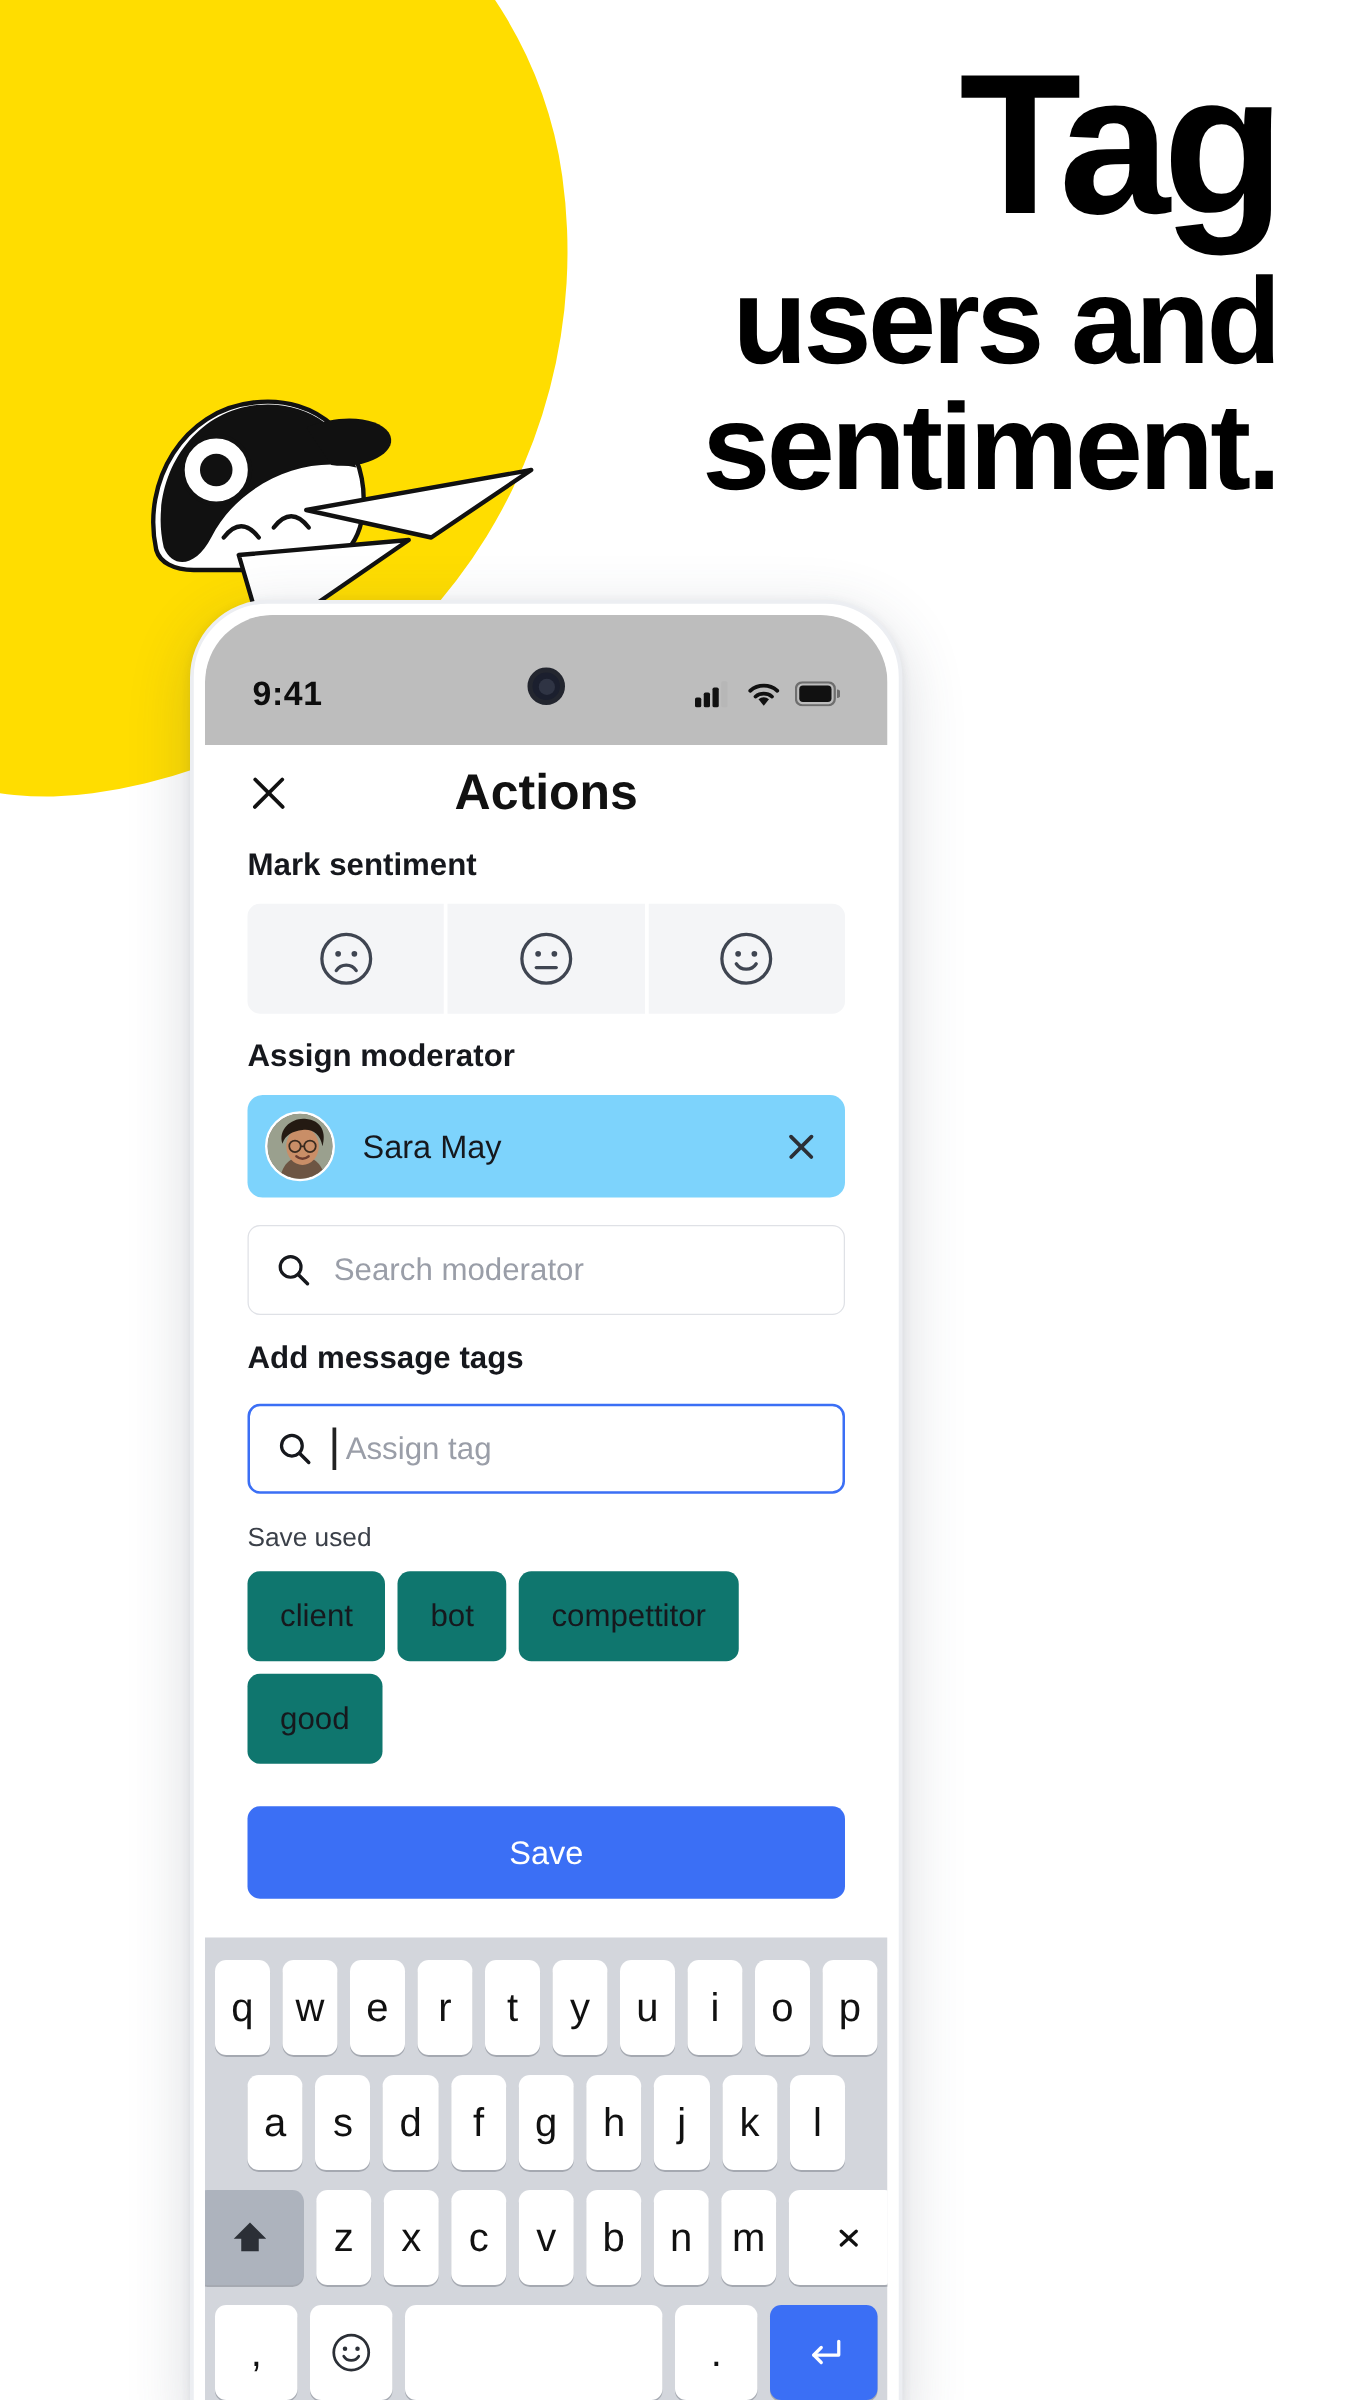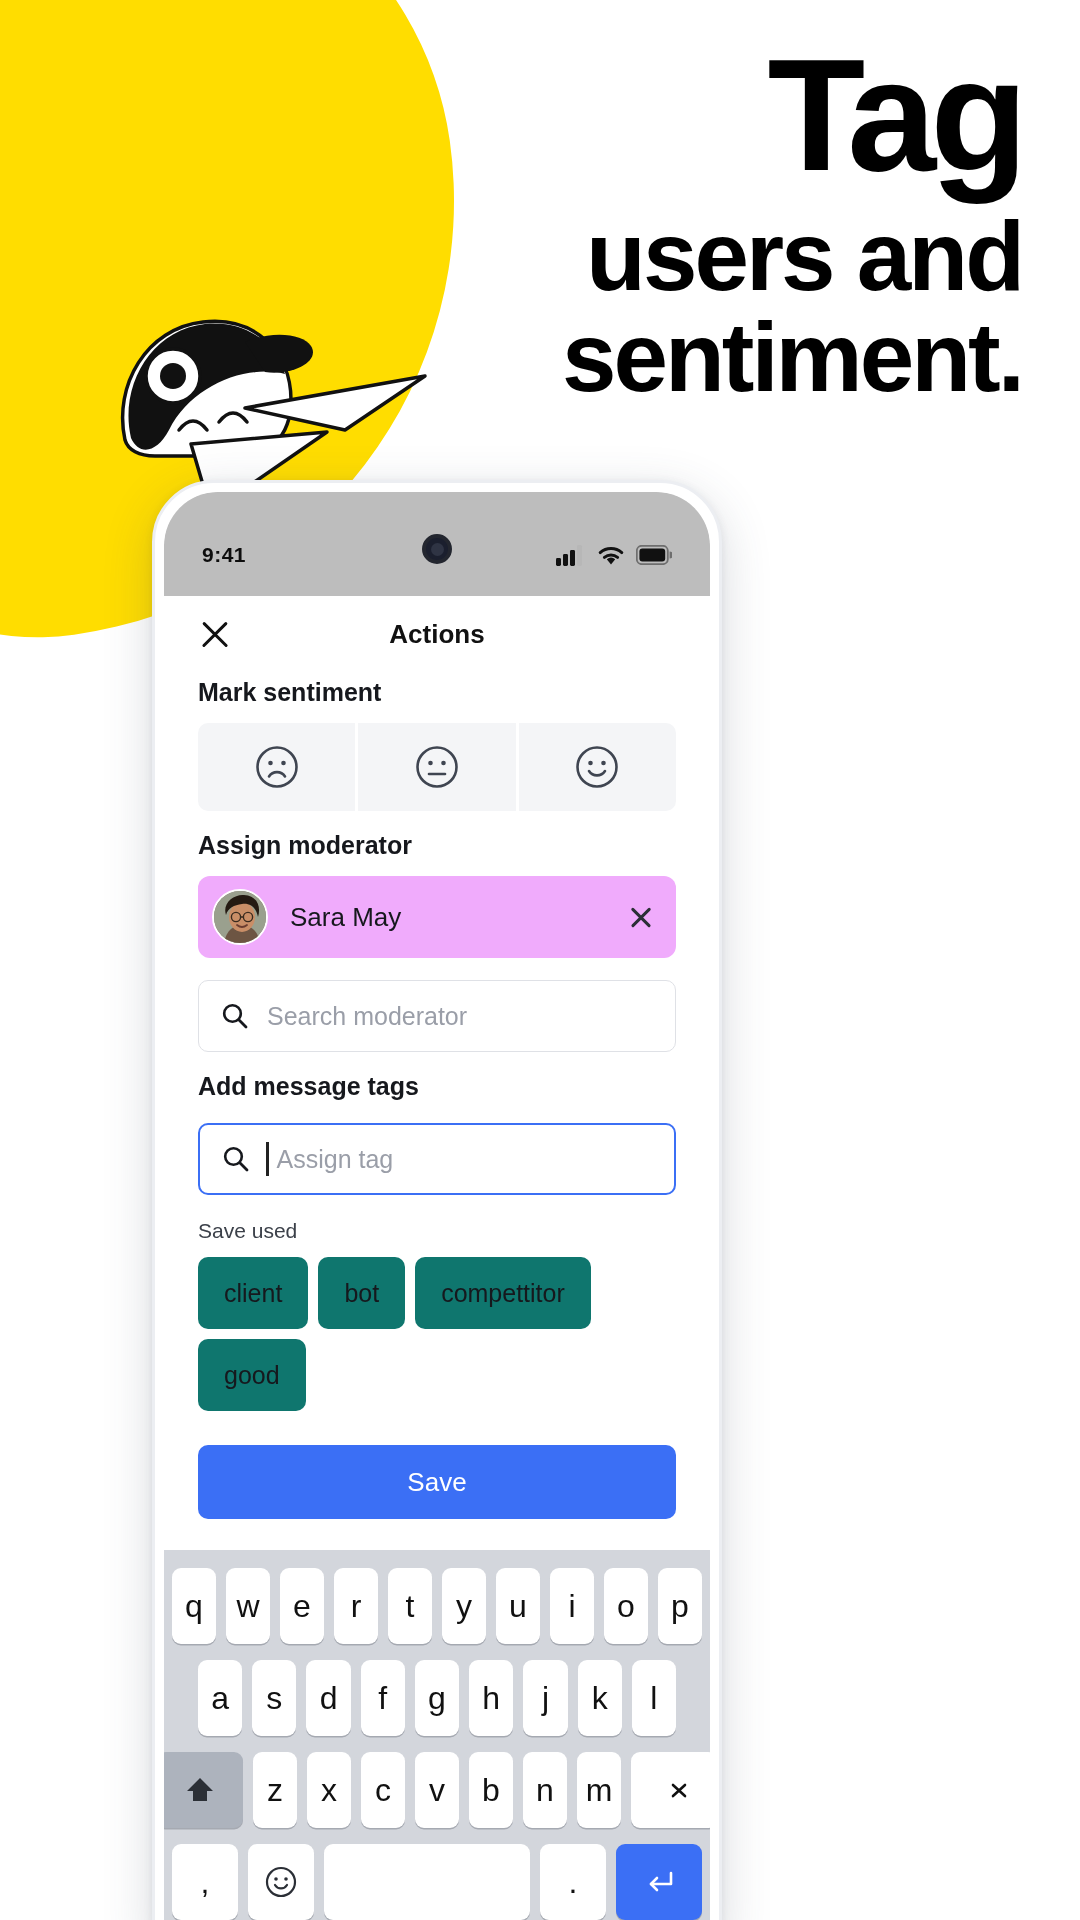--- a/index.html
+++ b/index.html
@@ -50,59 +50,59 @@
   }
   .side-btn { position: absolute; background: #f1f2f5; border-radius: 3px; }
 
   
   .statusbar {
     position: relative; height: 104px; background: #bdbdbd;
     border-radius: 52px 52px 0 0;
     display: flex; align-items: center; justify-content: space-between;
     padding: 22px 38px 0 38px;
   }
-  .sb-time { font-size: 21px; font-weight: 700; color: #0d0d0d; letter-spacing: .5px; }
+  .sb-time { font-size: 27px; font-weight: 700; color: #0d0d0d; letter-spacing: .5px; }
   .sb-camera {
     position: absolute; left: 50%; transform: translateX(-50%); top: 42px;
     width: 30px; height: 30px; border-radius: 50%;
     background: #1b1f2e; border: 4px solid #23262f;
     display:flex; align-items:center; justify-content:center;
   }
   .sb-camera i { display:block; width:13px; height:13px; border-radius:50%; background:#2f3444; }
   .sb-right { display: flex; align-items: center; gap: 11px; }
 
   
   .screen { background: #fff; padding: 0 34px; position: relative; height: 1356px; }
   .topbar { display: flex; align-items: center; height: 76px; position: relative; }
   .close-x { width: 34px; height: 34px; position: relative; cursor: pointer; }
   .close-x:before, .close-x:after {
     content:""; position:absolute; left:0; top:16px; width:34px; height:3.4px; background:#111; border-radius:2px;
   }
   .close-x:before { transform: rotate(45deg); }
   .close-x:after  { transform: rotate(-45deg); }
   .topbar-title {
     position:absolute; left:0; right:0; text-align:center;
-    font-size: 26px; font-weight: 700; color:#111;
+    font-size: 40px; font-weight: 700; color:#111;
   }
 
   .section-label { font-size: 25px; font-weight: 700; color: #16181d; margin-top: 6px; }
   .section-label.sp { margin-top: 20px; }
 
   
   .sentiment-row { display: flex; margin-top: 16px; gap: 3px; }
   .sentiment-btn {
     flex: 1; height: 88px; background: #f4f5f7;
     display: flex; align-items: center; justify-content: center; cursor: pointer;
   }
   .sentiment-btn:first-child { border-radius: 10px 0 0 10px; }
   .sentiment-btn:last-child  { border-radius: 0 10px 10px 0; }
 
   
   .mod-chip {
-    margin-top: 16px; height: 82px; background: #f0abfc; border-radius: 12px;
+    margin-top: 16px; height: 82px; background: #7dd3fc; border-radius: 12px;
     display: flex; align-items: center; padding: 0 22px 0 14px; cursor: pointer;
   }
   .avatar {
     width: 56px; height: 56px; border-radius: 50%; overflow: hidden;
     background: #8d7f72; border: 2px solid #fff; flex: 0 0 auto; position: relative;
   }
   .mod-name { margin-left: 22px; font-size: 26px; color: #16181d; flex: 1; }
   .chip-x { width: 26px; height: 26px; position: relative; cursor: pointer; }
   .chip-x:before, .chip-x:after {
     content:""; position:absolute; left:0; top:12px; width:26px; height:2.8px; background:#2b2f36; border-radius:2px;

